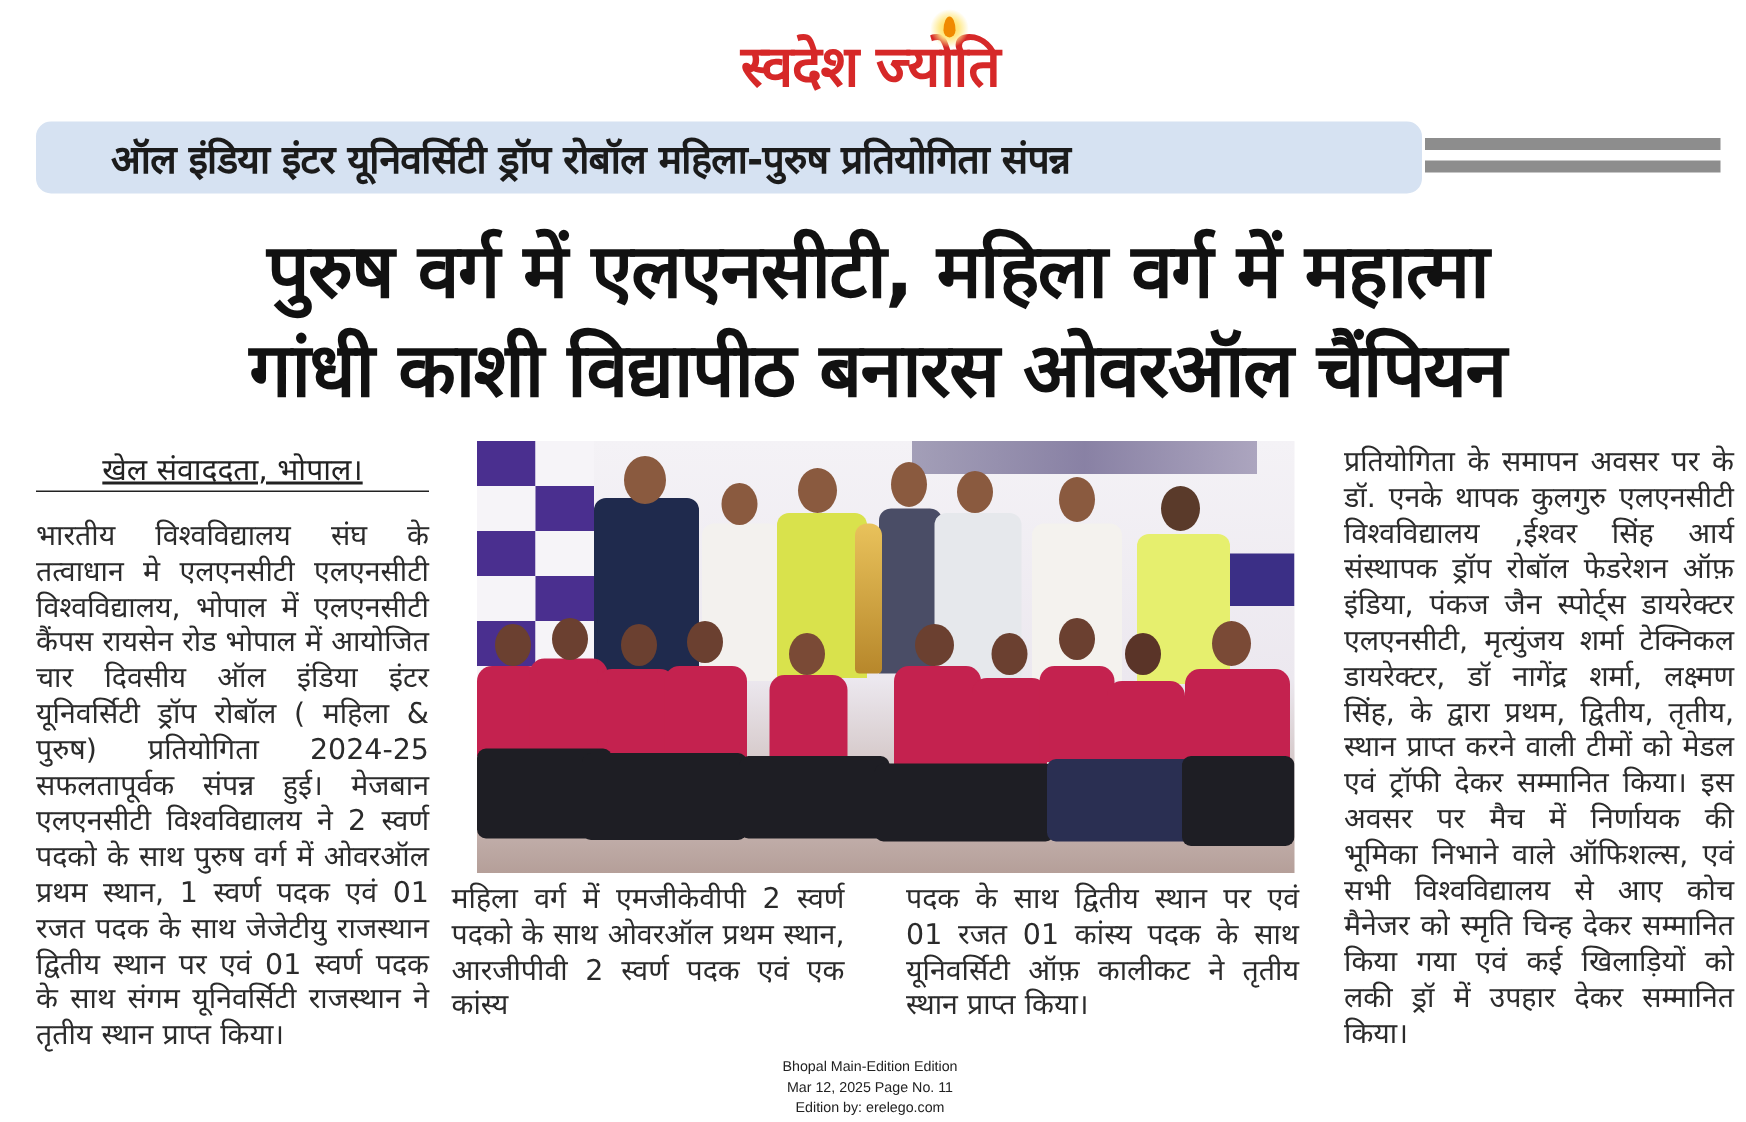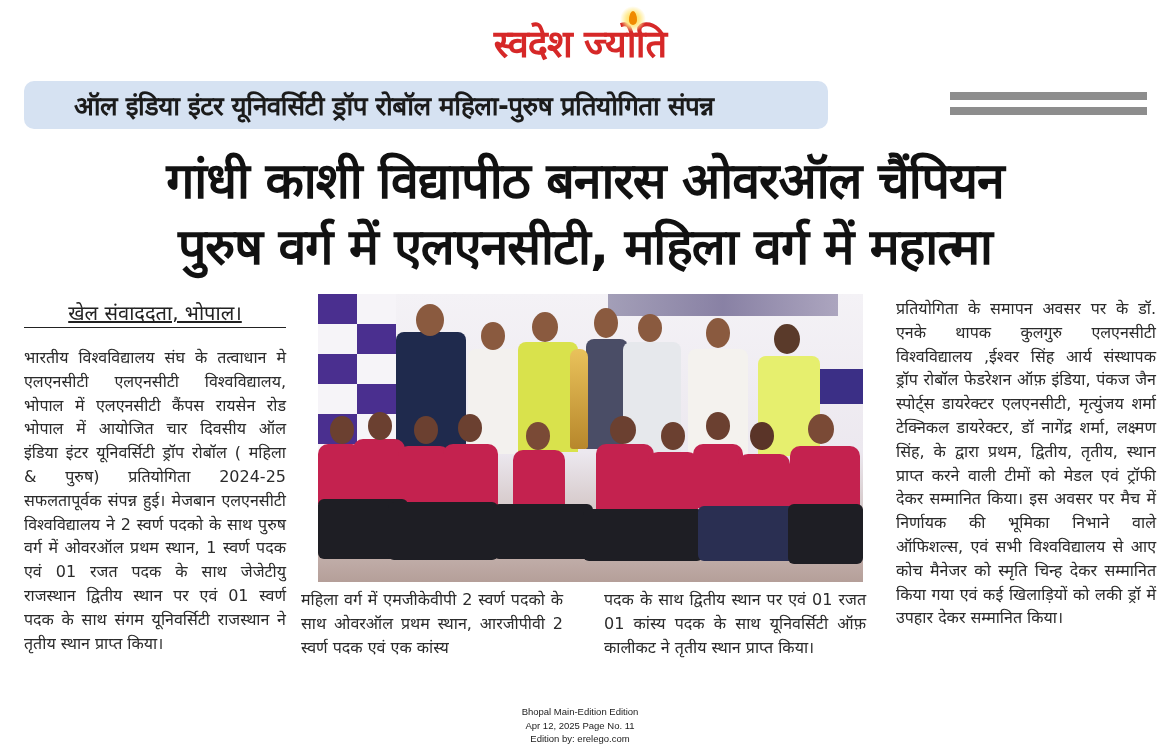--- a/index.html
+++ b/index.html
@@ -17,38 +17,38 @@
   }
   .masthead .flame {
     position: absolute; left: 150px; top: 2px; width: 26px; height: 26px; border-radius: 50%;
     background: radial-gradient(circle, #ffd54a 0%, #ffe98a 35%, rgba(255,240,160,0.0) 70%);
   }
   .masthead .flame::after {
     content: ""; position: absolute; left: 9px; top: 5px; width: 8px; height: 14px;
     background: #f08a00; border-radius: 50% 50% 50% 50% / 65% 65% 35% 35%;
   }
   .kicker {
-    position: absolute; left: 24px; top: 81px; width: 804px; height: 48px;
+    position: absolute; left: 24px; top: 81px; width: 924px; height: 48px;
     background: #d6e2f2; border-radius: 10px;
     display: flex; align-items: center; padding-left: 50px; box-sizing: border-box;
   }
   .kicker span {
     font-family: "DejaVu Sans", sans-serif; font-weight: bold; font-size: 26px; color: #1b1b1b;
     white-space: nowrap; letter-spacing: -0.5px;
   }
   .kicker-rule {
     position: absolute; left: 950px; width: 197px; height: 8px; background: #8d8d8d;
   }
   .headline {
     position: absolute; left: 10px; top: 148px; width: 1150px; text-align: center;
     font-family: "DejaVu Sans", sans-serif; font-weight: bold; color: #111;
     font-size: 50px; line-height: 66px; letter-spacing: -1px;
   }
   .col {
-    position: absolute; font-family: "DejaVu Sans", sans-serif; font-size: 16px;
+    position: absolute; font-family: "DejaVu Sans", sans-serif; font-size: 19px;
     line-height: 23.8px; color: #2b2b2b; text-align: justify;
   }
   .byline-wrap {
     position: absolute; left: 24px; top: 299px; width: 262px; text-align: center;
     border-bottom: 1.5px solid #222; padding-bottom: 1px;
   }
   .byline {
     font-size: 20px; color: #222; text-decoration: underline;
   }
   .photo {
@@ -93,22 +93,22 @@
   <div class="title">स्वदेश ज्योति</div>
 </div>
 
 <div class="kicker">
   <span>ऑल इंडिया इंटर यूनिवर्सिटी ड्रॉप रोबॉल महिला-पुरुष प्रतियोगिता संपन्न</span>
 </div>
 <div class="kicker-rule" style="top:92px"></div>
 <div class="kicker-rule" style="top:107px"></div>
 
 <div class="headline">
+  <div>पुरुष वर्ग में एलएनसीटी, महिला वर्ग में महात्मा</div>
   <div>गांधी काशी विद्यापीठ बनारस ओवरऑल चैंपियन</div>
-  <div>पुरुष वर्ग में एलएनसीटी, महिला वर्ग में महात्मा</div>
 </div>
 
 <div class="byline-wrap">
   <span class="byline">खेल संवाददता, भोपाल।</span>
 </div>
 
 <div class="col" style="left:24px; top:346px; width:262px;">भारतीय विश्वविद्यालय संघ के तत्वाधान मे एलएनसीटी एलएनसीटी विश्वविद्यालय, भोपाल में एलएनसीटी कैंपस रायसेन रोड भोपाल में आयोजित चार दिवसीय ऑल इंडिया इंटर यूनिवर्सिटी ड्रॉप रोबॉल ( महिला &amp; पुरुष) प्रतियोगिता 2024-25 सफलतापूर्वक संपन्न हुई। मेजबान एलएनसीटी विश्वविद्यालय ने 2 स्वर्ण पदको के साथ पुरुष वर्ग में ओवरऑल प्रथम स्थान, 1 स्वर्ण पदक एवं 01 रजत पदक के साथ जेजेटीयु राजस्थान द्वितीय स्थान पर एवं 01 स्वर्ण पदक के साथ संगम यूनिवर्सिटी राजस्थान ने तृतीय स्थान प्राप्त किया।</div>
 
 <div class="photo">
   <div class="backdrop">
@@ -175,15 +175,15 @@
   <div class="girl-legs" style="left:470px; top:210px; width:75px; height:60px;"></div>
 </div>
 
 <div class="col" style="left:301px; top:588px; width:262px;">महिला वर्ग में एमजीकेवीपी 2 स्वर्ण पदको के साथ ओवरऑल प्रथम स्थान, आरजीपीवी 2 स्वर्ण पदक एवं एक कांस्य</div>
 <div class="col" style="left:604px; top:588px; width:262px;">पदक के साथ द्वितीय स्थान पर एवं 01 रजत 01 कांस्य पदक के साथ यूनिवर्सिटी ऑफ़ कालीकट ने तृतीय स्थान प्राप्त किया।</div>
 
 <div class="col" style="left:896px; top:297px; width:260px;">प्रतियोगिता के समापन अवसर पर के डॉ. एनके थापक कुलगुरु एलएनसीटी विश्वविद्यालय ,ईश्वर सिंह आर्य संस्थापक ड्रॉप रोबॉल फेडरेशन ऑफ़ इंडिया, पंकज जैन स्पोर्ट्स डायरेक्टर एलएनसीटी, मृत्युंजय शर्मा टेक्निकल डायरेक्टर, डॉ नागेंद्र शर्मा, लक्ष्मण सिंह, के द्वारा प्रथम, द्वितीय, तृतीय, स्थान प्राप्त करने वाली टीमों को मेडल एवं ट्रॉफी देकर सम्मानित किया। इस अवसर पर मैच में निर्णायक की भूमिका निभाने वाले ऑफिशल्स, एवं सभी विश्वविद्यालय से आए कोच मैनेजर को स्मृति चिन्ह देकर सम्मानित किया गया एवं कई खिलाड़ियों को लकी ड्रॉ में उपहार देकर सम्मानित किया।</div>
 
 <div class="footer">
   <div>Bhopal Main-Edition Edition</div>
-  <div>Apr 12, 2025 Page No. 11</div>
+  <div>Mar 12, 2025 Page No. 11</div>
   <div>Edition by: erelego.com</div>
 </div>
 
 </body></html>

